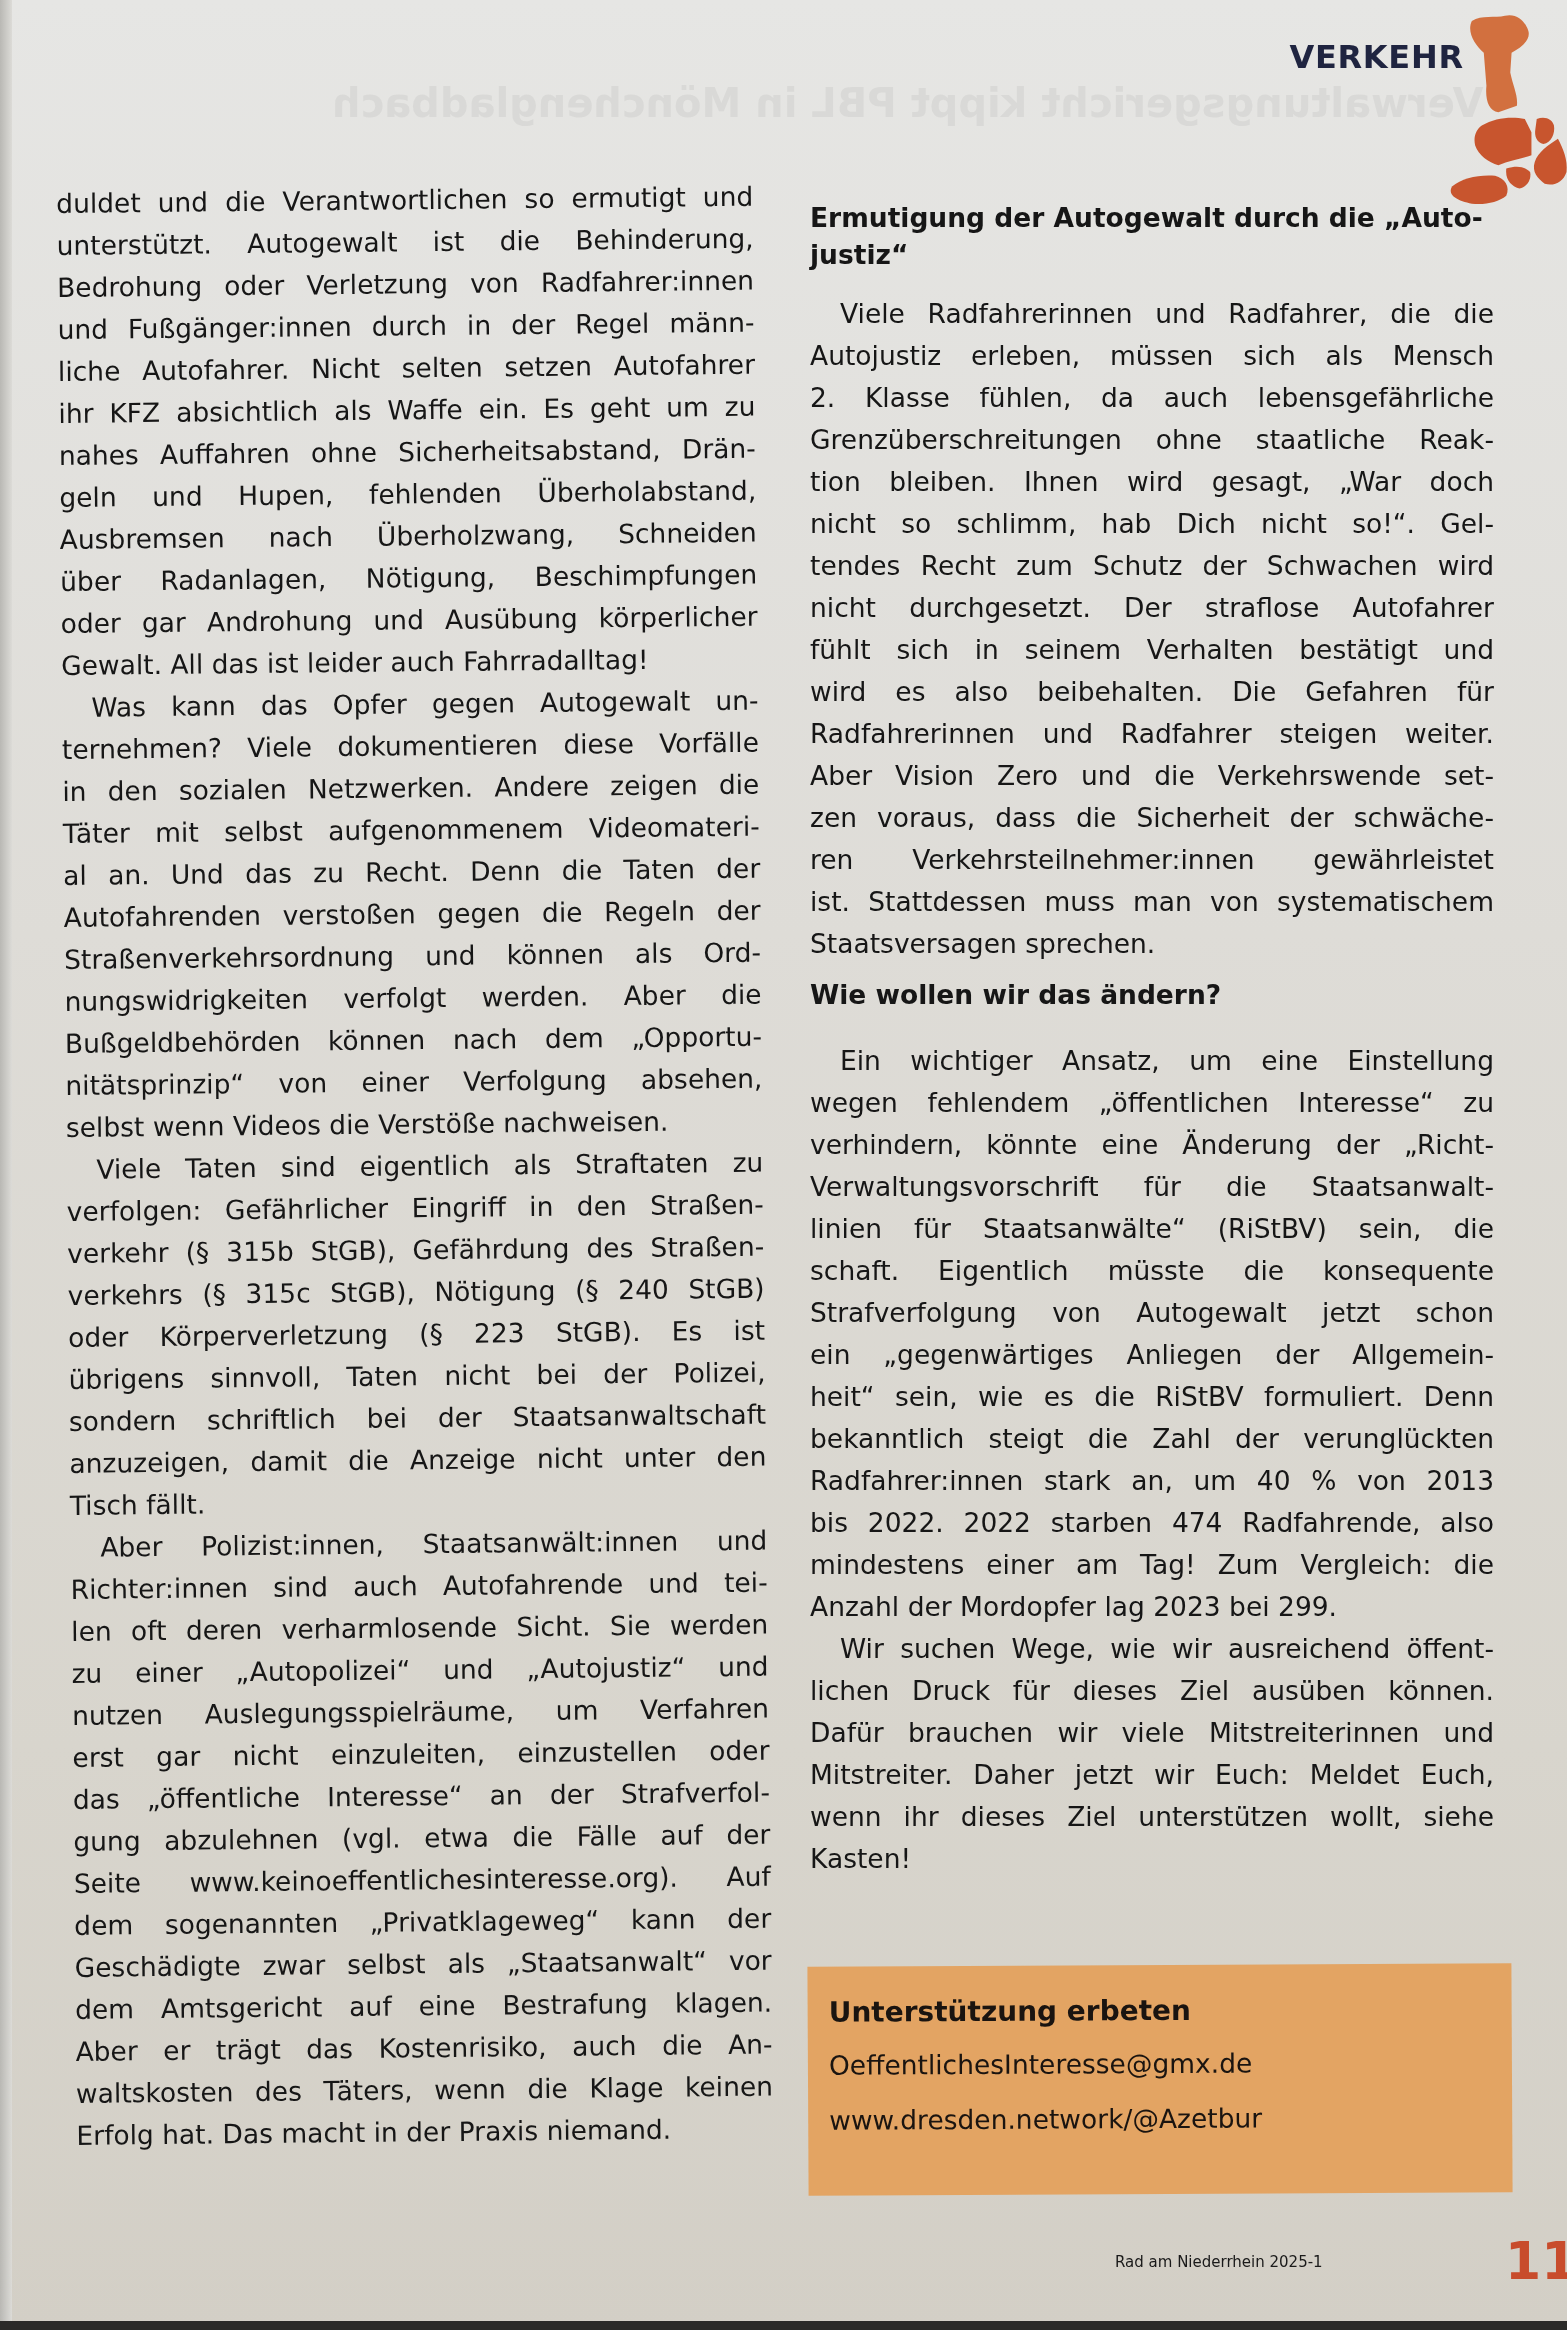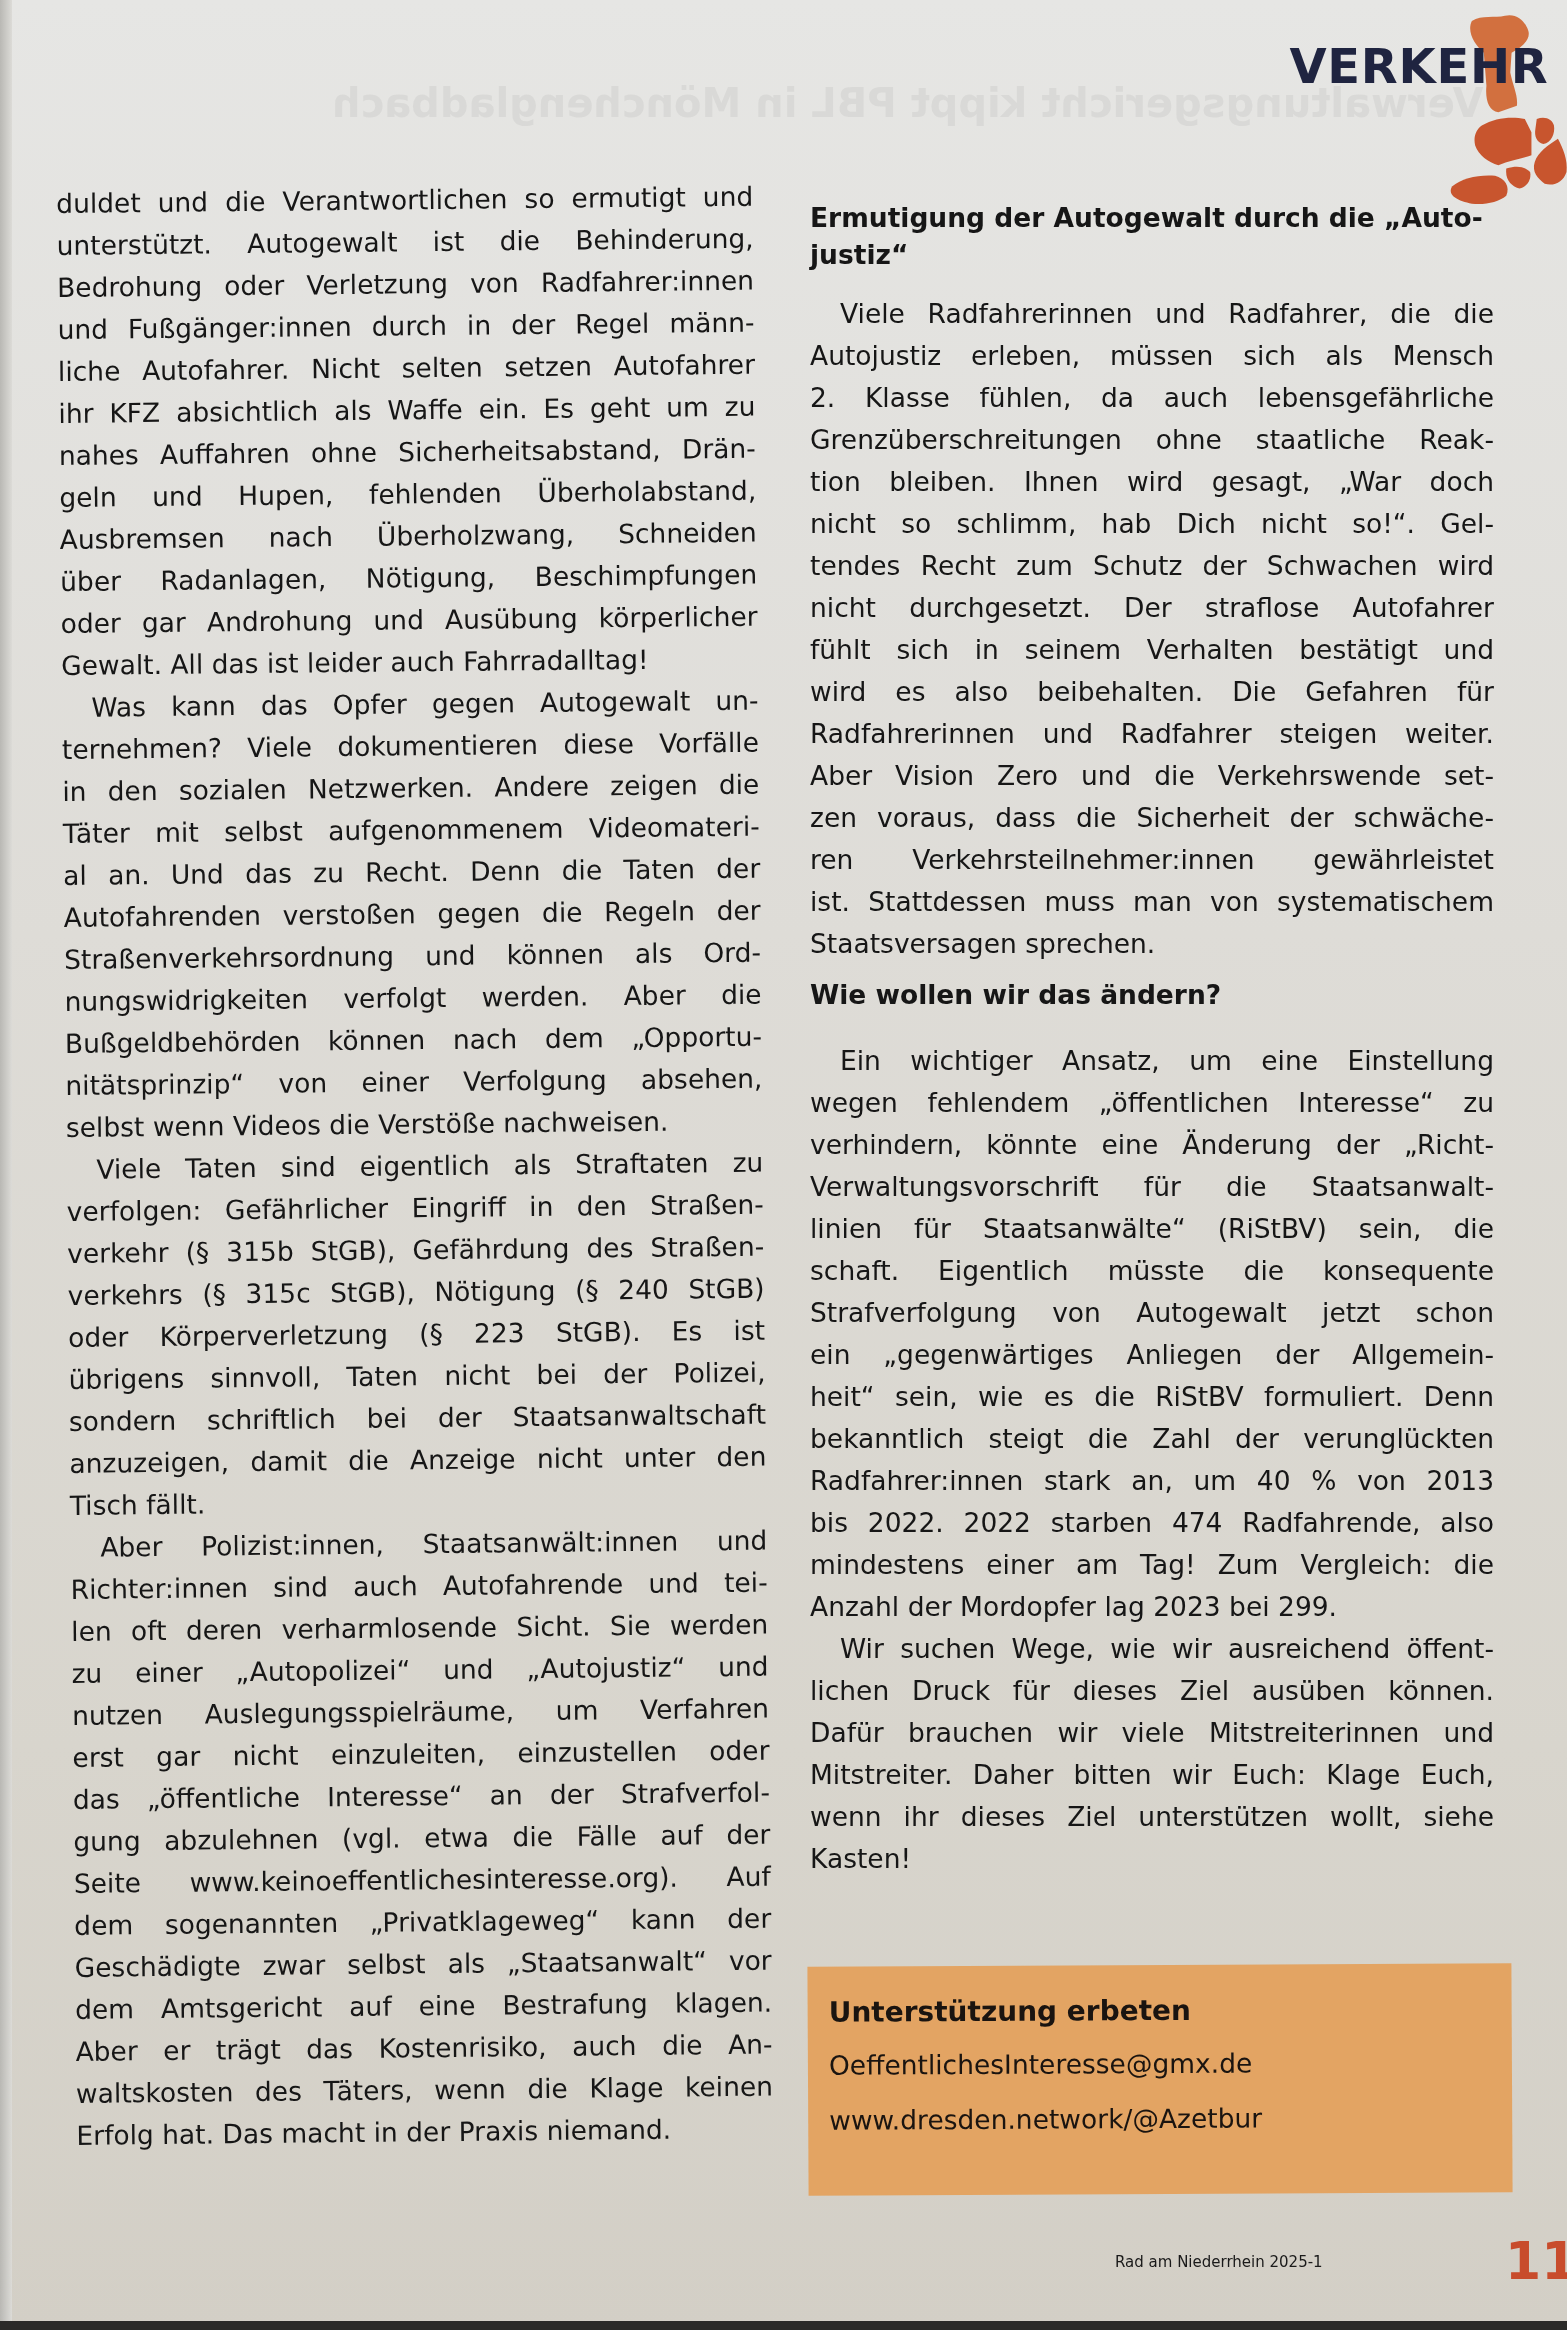--- a/index.html
+++ b/index.html
@@ -40,21 +40,21 @@
     .section-header {
       position: absolute;
       right: 0; top: 0;
       width: 305px; height: 206px;
     }
     .section-title {
       position: absolute;
       left: 26.5px; top: 38px;
       font-family: "DejaVu Sans", sans-serif;
       font-weight: bold;
-      font-size: 48px;
+      font-size: 32px;
       letter-spacing: 0.7px;
       color: #1f2440;
       z-index: 2;
     }
     .map-icon {
       position: absolute;
       left: 169px; top: 13.3px;
       width: 136px; height: 192px;
       z-index: 1;
     }
@@ -244,21 +244,21 @@
   <span class="line">ein „gegenwärtiges Anliegen der Allgemein-</span>
   <span class="line">heit“ sein, wie es die RiStBV formuliert. Denn</span>
   <span class="line">bekanntlich steigt die Zahl der verunglückten</span>
   <span class="line">Radfahrer:innen stark an, um 40 % von 2013</span>
   <span class="line">bis 2022. 2022 starben 474 Radfahrende, also</span>
   <span class="line">mindestens einer am Tag! Zum Vergleich: die</span>
   <span class="line last">Anzahl der Mordopfer lag 2023 bei 299.</span>
   <span class="line indent">Wir suchen Wege, wie wir ausreichend öffent-</span>
   <span class="line">lichen Druck für dieses Ziel ausüben können.</span>
   <span class="line">Dafür brauchen wir viele Mitstreiterinnen und</span>
-  <span class="line">Mitstreiter. Daher bitten wir Euch: Klage Euch,</span>
+  <span class="line">Mitstreiter. Daher jetzt wir Euch: Meldet Euch,</span>
   <span class="line">wenn ihr dieses Ziel unterstützen wollt, siehe</span>
   <span class="line last">Kasten!</span>
 </div>
 
 <div class="info-box">
   <div class="info-title">Unterstützung erbeten</div>
   <div class="info-line">OeffentlichesInteresse@gmx.de</div>
   <div class="info-line">www.dresden.network/@Azetbur</div>
 </div>
 

